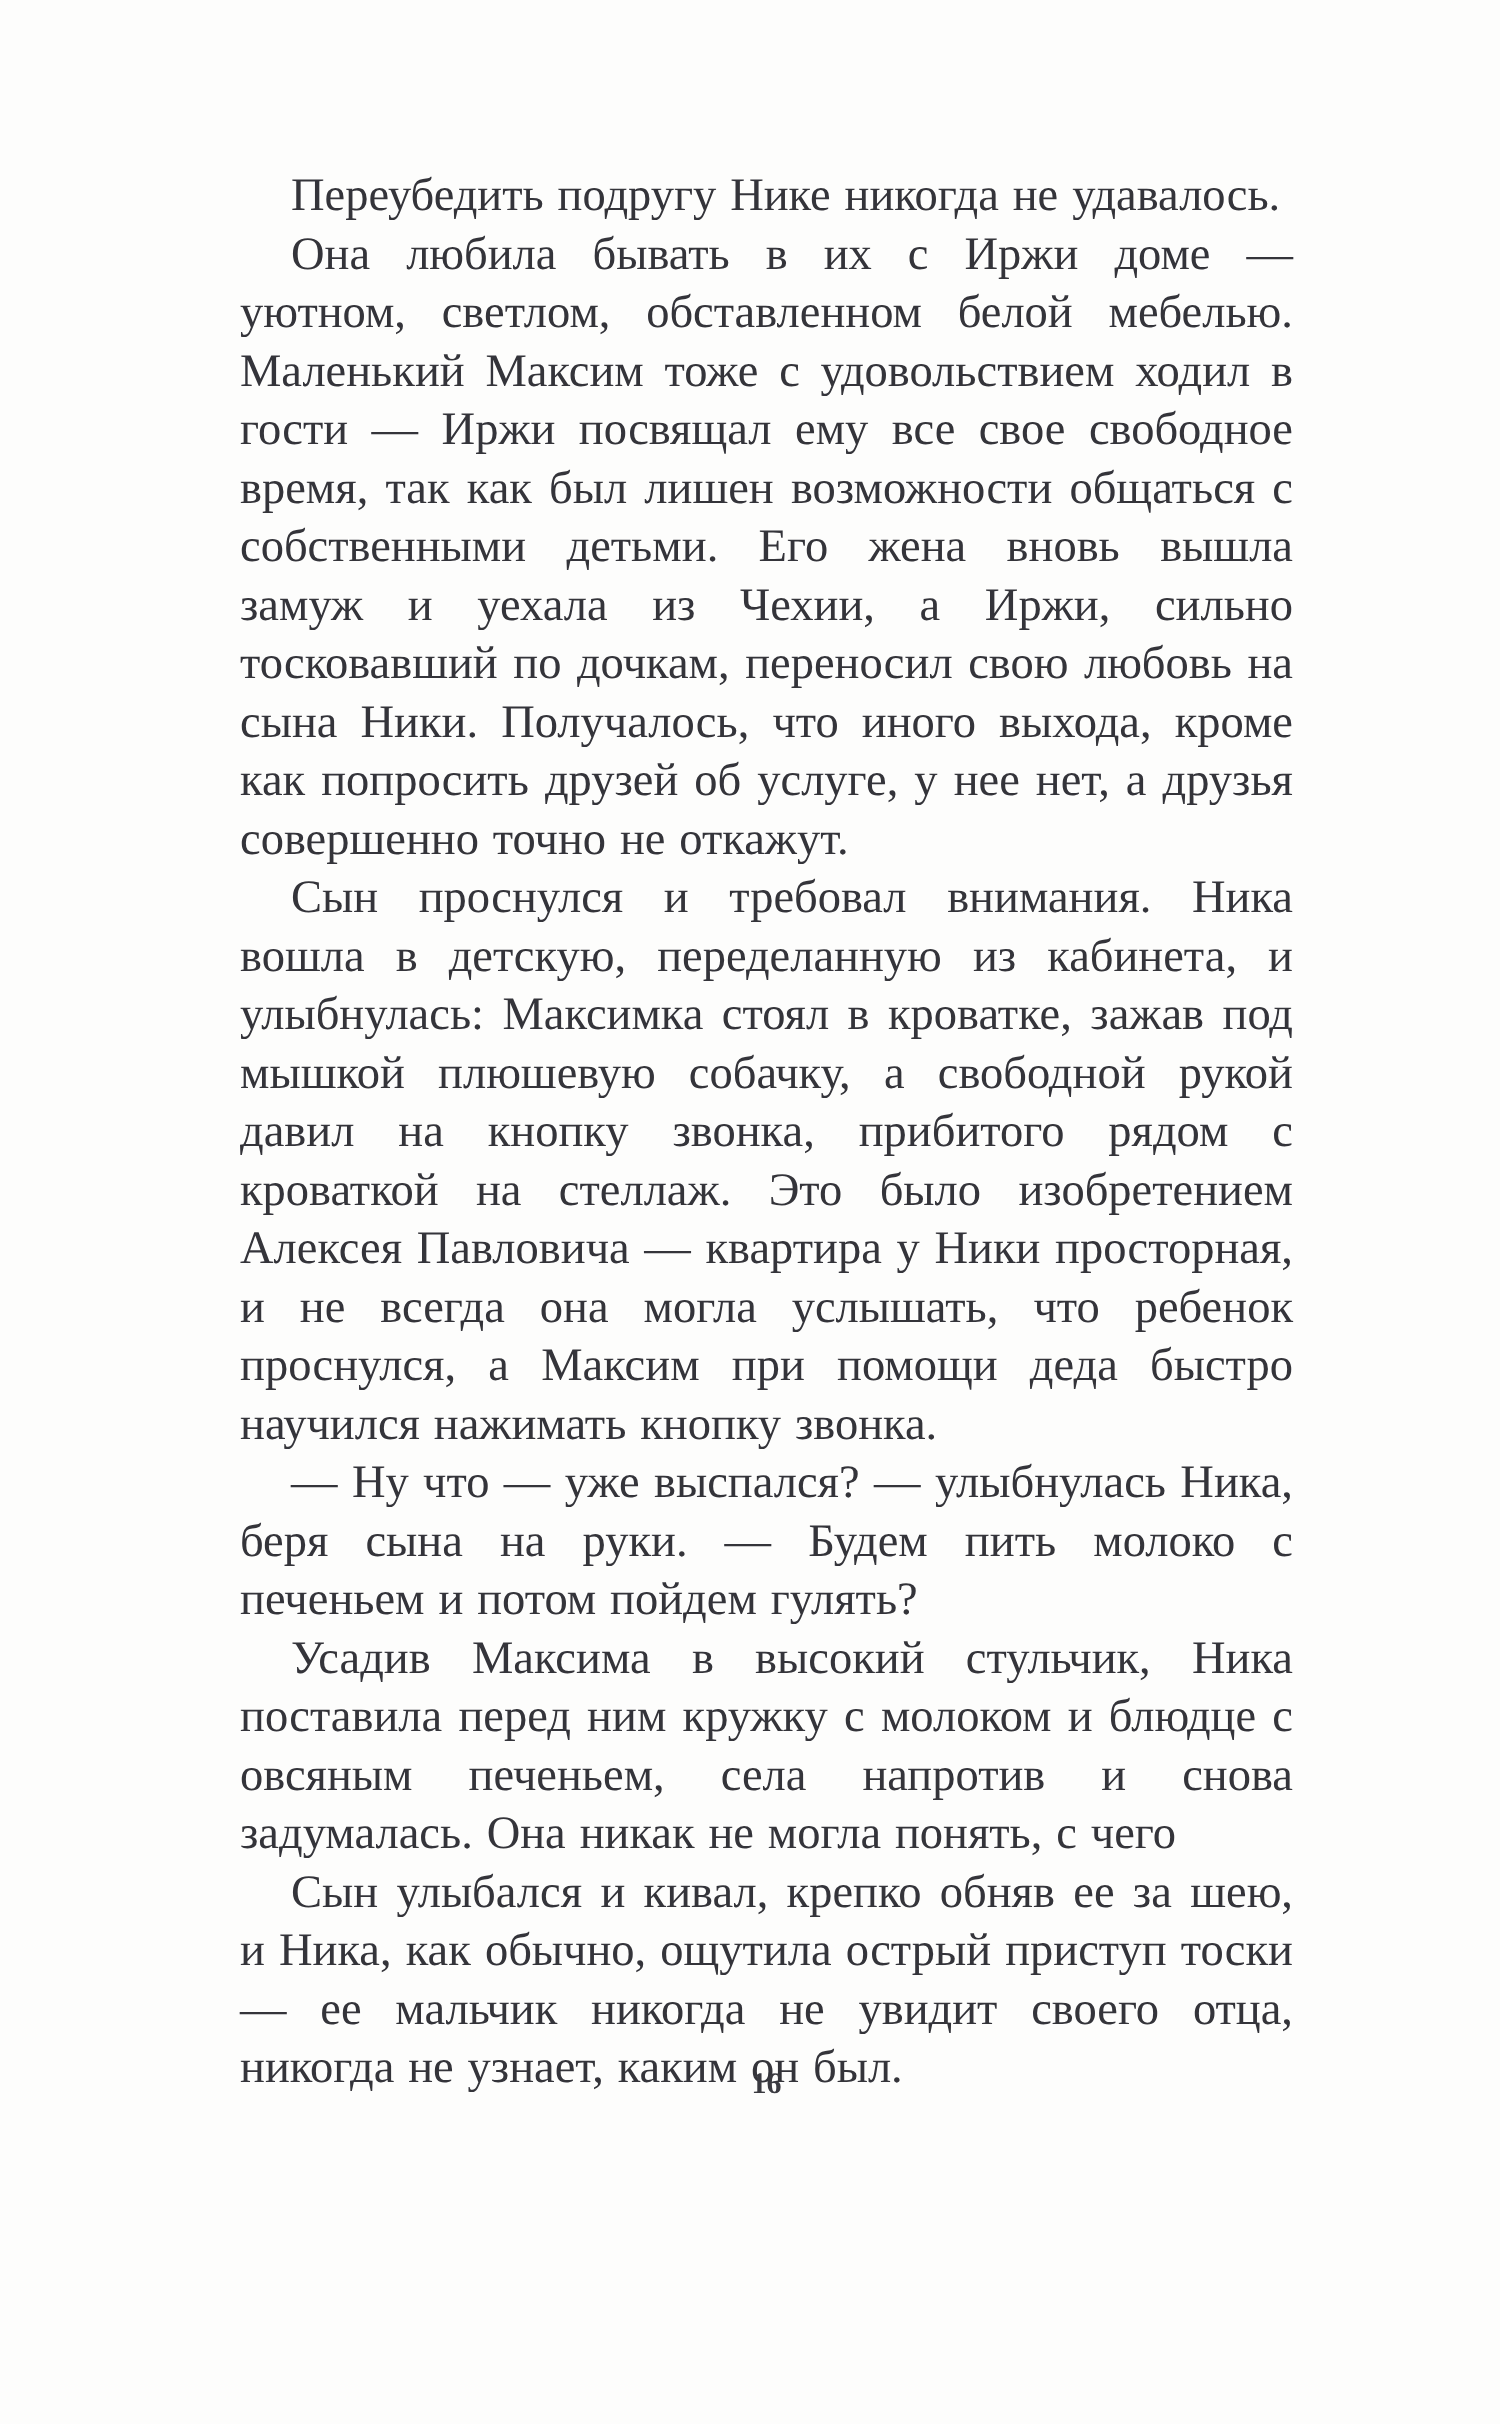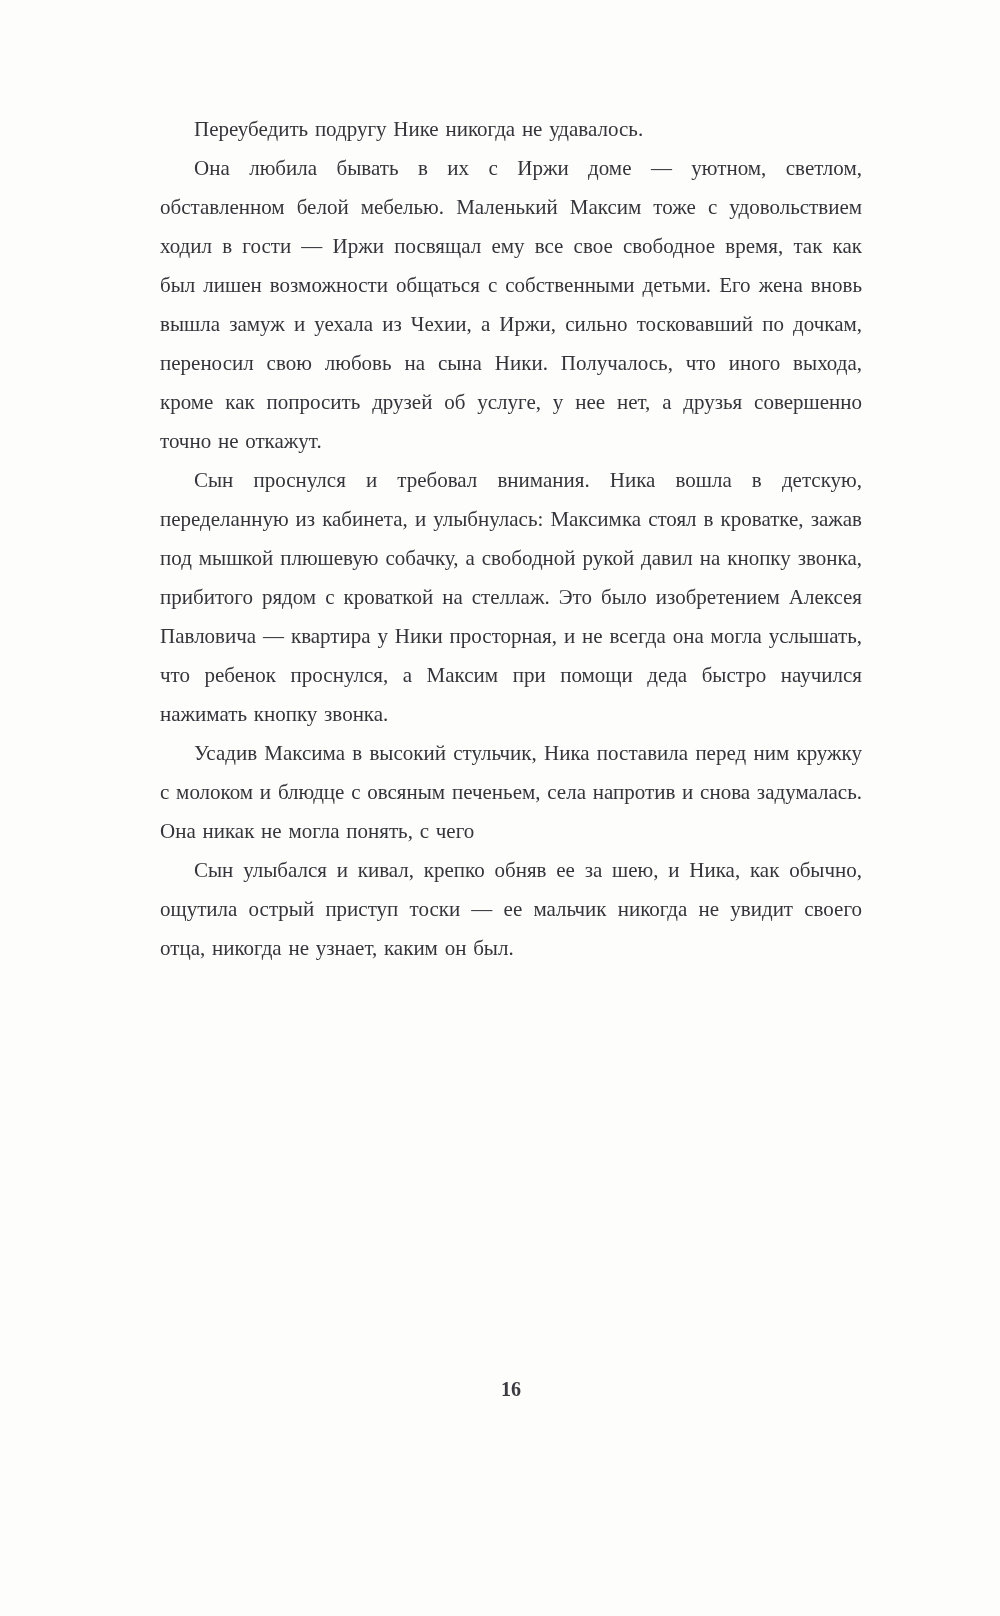--- a/index.html
+++ b/index.html
@@ -17,21 +17,21 @@
   }
   .page-body {
     position: absolute;
     left: 160px;
     top: 110px;
     width: 702px;
   }
   .page-body p {
     margin: 0;
     padding: 0;
-    font-size: 21px;
+    font-size: 31px;
     line-height: 39px;
     text-align: justify;
     text-indent: 34px;
     word-spacing: 1.5px;
   }
   .page-footer {
     position: absolute;
     left: 160px;
     top: 1378px;
     width: 702px;
@@ -43,19 +43,20 @@
     font-weight: bold;
   }
 </style>
 </head>
 <body>
 
 <div class="page-body">
   <p>Переубедить подругу Нике никогда не удавалось.</p>
   <p>Она любила бывать в их с Иржи доме — уютном, светлом, обставленном белой мебелью. Маленький Максим тоже с удовольствием ходил в гости — Иржи посвящал ему все свое свободное время, так как был лишен возможности общаться с собственными детьми. Его жена вновь вышла замуж и уехала из Чехии, а Иржи, сильно тосковавший по дочкам, переносил свою любовь на сына Ники. Получалось, что иного выхода, кроме как попросить друзей об услуге, у нее нет, а друзья совершенно точно не откажут.</p>
   <p>Сын проснулся и требовал внимания. Ника вошла в детскую, переделанную из кабинета, и улыбнулась: Максимка стоял в кроватке, зажав под мышкой плюшевую собачку, а свободной рукой давил на кнопку звонка, прибитого рядом с кроваткой на стеллаж. Это было изобретением Алексея Павловича — квартира у Ники просторная, и не всегда она могла услышать, что ребенок проснулся, а Максим при помощи деда быстро научился нажимать кнопку звонка.</p>
+  <p>— Ну что — уже выспался? — улыбнулась Ника, беря сына на руки. — Будем пить молоко с печеньем и потом пойдем гулять?</p>
   <p>Усадив Максима в высокий стульчик, Ника поставила перед ним кружку с молоком и блюдце с овсяным печеньем, села напротив и снова задумалась. Она никак не могла понять, с чего</p>
   <p>Сын улыбался и кивал, крепко обняв ее за шею, и Ника, как обычно, ощутила острый приступ тоски — ее мальчик никогда не увидит своего отца, никогда не узнает, каким он был.</p>
 </div>
 
 <div class="page-footer">
   <span class="page-number">16</span>
 </div>
 
 </body></html>

